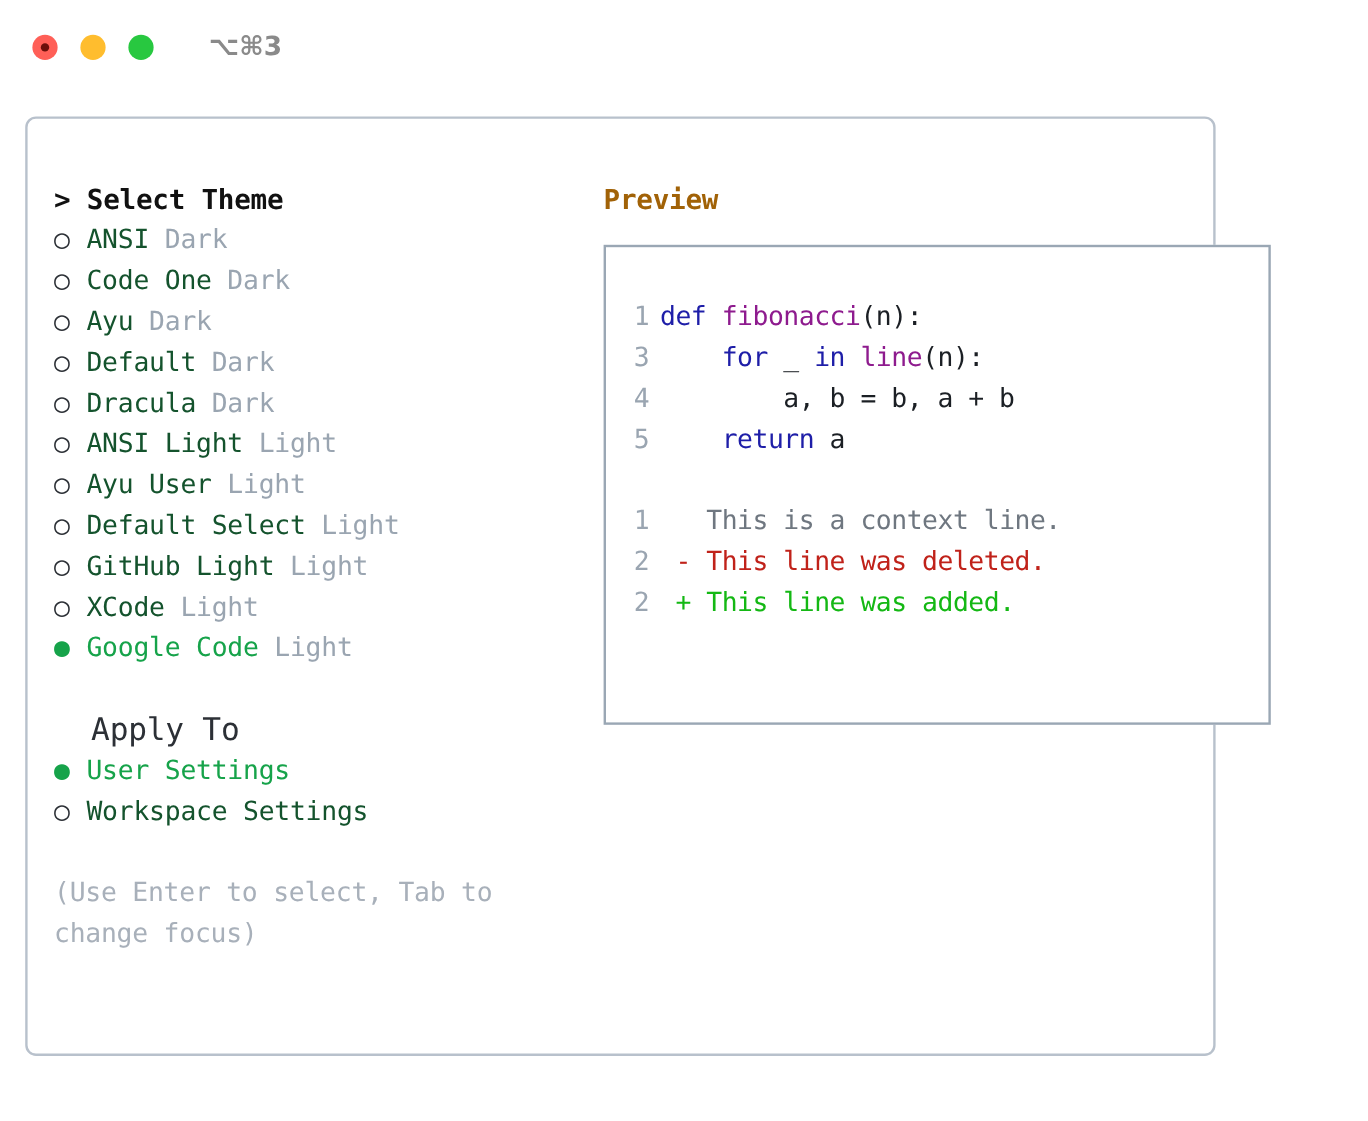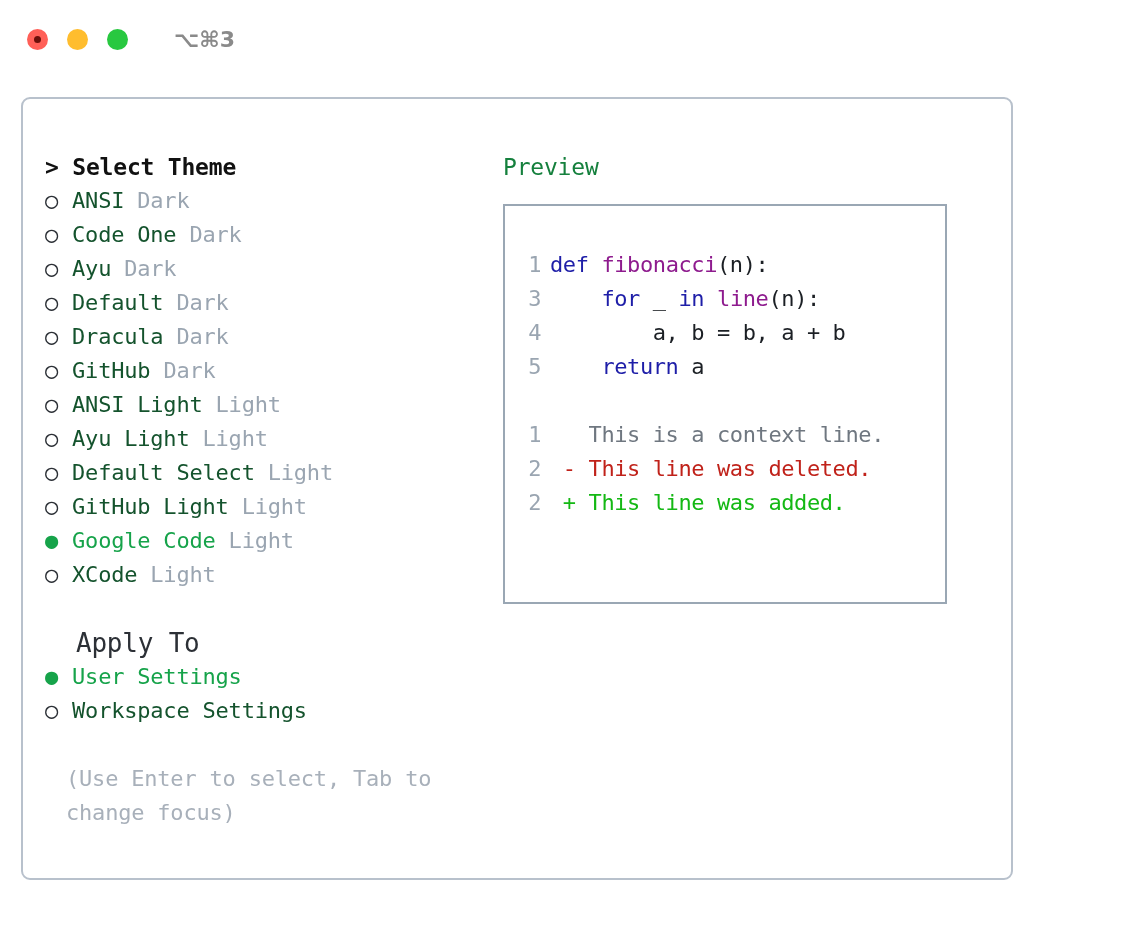--- a/index.html
+++ b/index.html
@@ -134,34 +134,33 @@
     white-space: pre;
     letter-spacing: -0.2px;
   }
   .hint {
     font-size: 22px;
     line-height: 34px;
     color: #a8b0ba;
     letter-spacing: -0.2px;
     width: 400px;
     margin-top: 34px;
-    margin-left: 21px;
   }
 
   
   .preview-title {
     font-size: 23px;
-    font-weight: 400;
-    color: #15803d;
+    font-weight: 700;
+    color: #a16207;
     line-height: 34px;
     letter-spacing: -0.2px;
   }
   .code-box {
     margin-top: 20px;
-    width: 444px;
+    width: 556px;
     height: 400px;
     border: 2px solid #9aa7b4;
     box-sizing: border-box;
     background: #ffffff;
     padding: 42px 0 0 14px;
   }
   .code-line {
     font-size: 22px;
     line-height: 34px;
     white-space: pre;
@@ -201,27 +200,26 @@
 
     <div class="col-left">
       <div class="heading">&gt; Select Theme</div>
 
       <div id="theme-list">
           <div class="row"><span class="bullet">○</span><span class="name"> ANSI </span><span class="tag">Dark</span></div>
           <div class="row"><span class="bullet">○</span><span class="name"> Code One </span><span class="tag">Dark</span></div>
           <div class="row"><span class="bullet">○</span><span class="name"> Ayu </span><span class="tag">Dark</span></div>
           <div class="row"><span class="bullet">○</span><span class="name"> Default </span><span class="tag">Dark</span></div>
           <div class="row"><span class="bullet">○</span><span class="name"> Dracula </span><span class="tag">Dark</span></div>
-          <div class="row"><span class="bullet">○</span><span class="name"> GitHub </span><span class="tag">Dark</span></div>
           <div class="row"><span class="bullet">○</span><span class="name"> ANSI Light </span><span class="tag">Light</span></div>
-          <div class="row"><span class="bullet">○</span><span class="name"> Ayu Light </span><span class="tag">Light</span></div>
+          <div class="row"><span class="bullet">○</span><span class="name"> Ayu User </span><span class="tag">Light</span></div>
           <div class="row"><span class="bullet">○</span><span class="name"> Default Select </span><span class="tag">Light</span></div>
           <div class="row"><span class="bullet">○</span><span class="name"> GitHub Light </span><span class="tag">Light</span></div>
+          <div class="row"><span class="bullet">○</span><span class="name"> XCode </span><span class="tag">Light</span></div>
           <div class="row selected"><span class="bullet">●</span><span class="name"> Google Code </span><span class="tag">Light</span></div>
-          <div class="row"><span class="bullet">○</span><span class="name"> XCode </span><span class="tag">Light</span></div>
         </div>
 
       <div class="spacer"></div>
 
       <div class="section-label">  <span>Apply To</span></div>
 
       <div id="apply-list">
           <div class="row selected"><span class="bullet">●</span><span class="name"> User Settings</span></div>
           <div class="row"><span class="bullet">○</span><span class="name"> Workspace Settings</span></div>
         </div>

